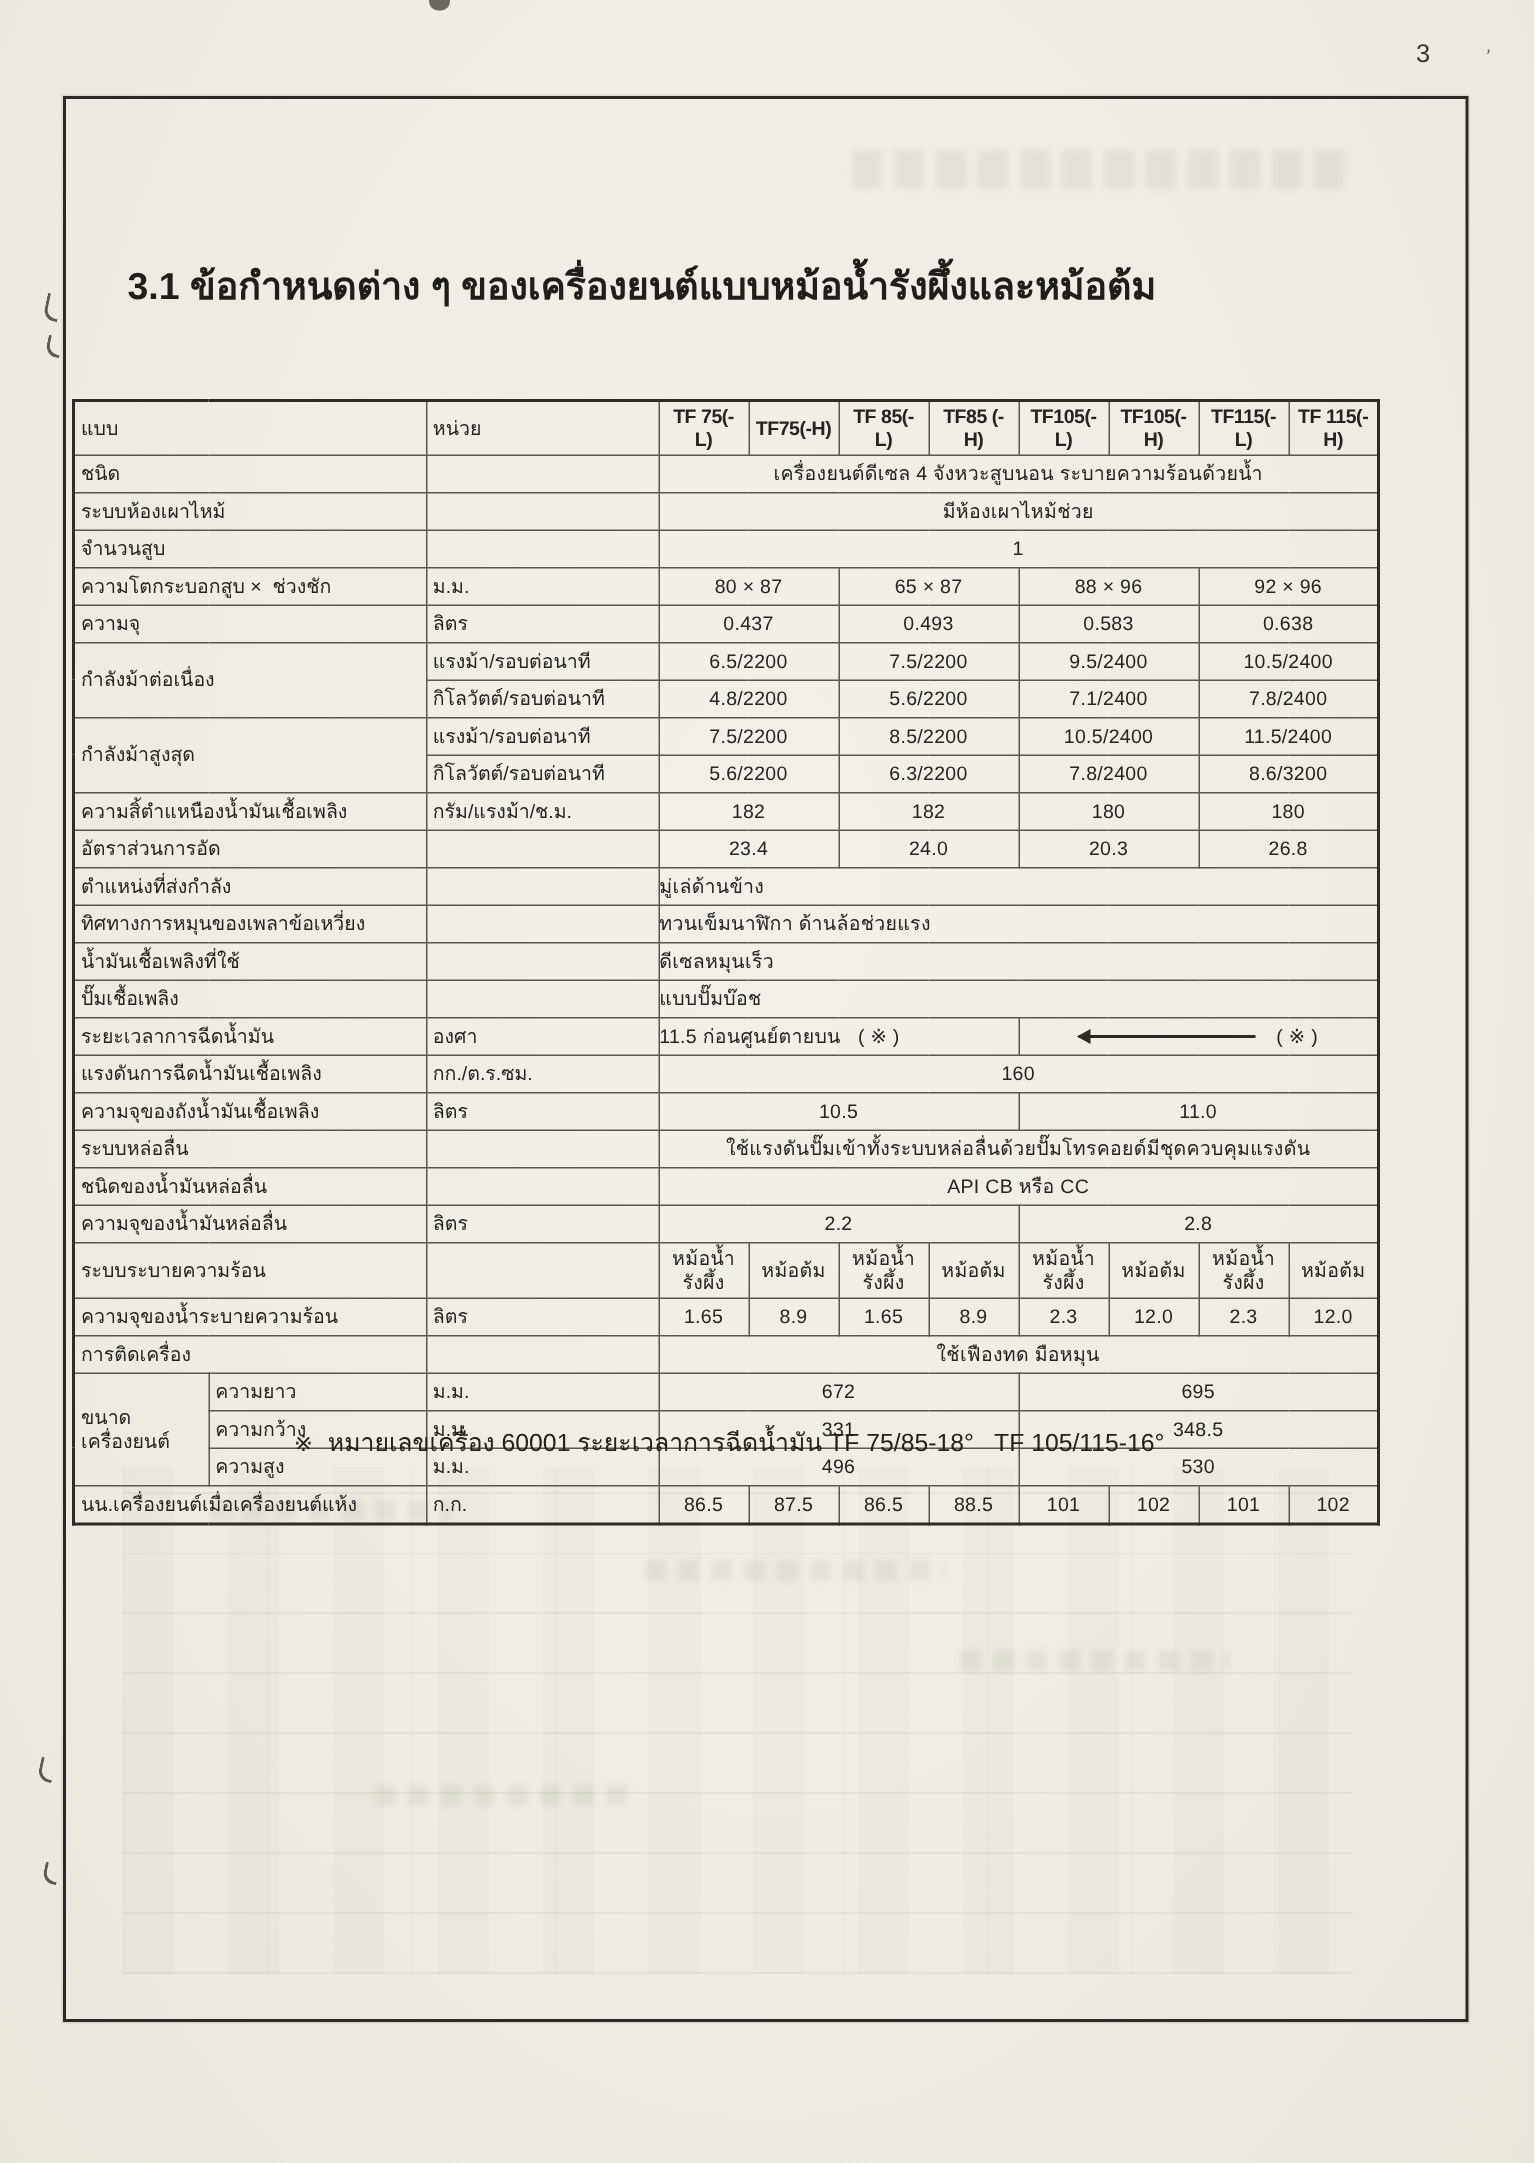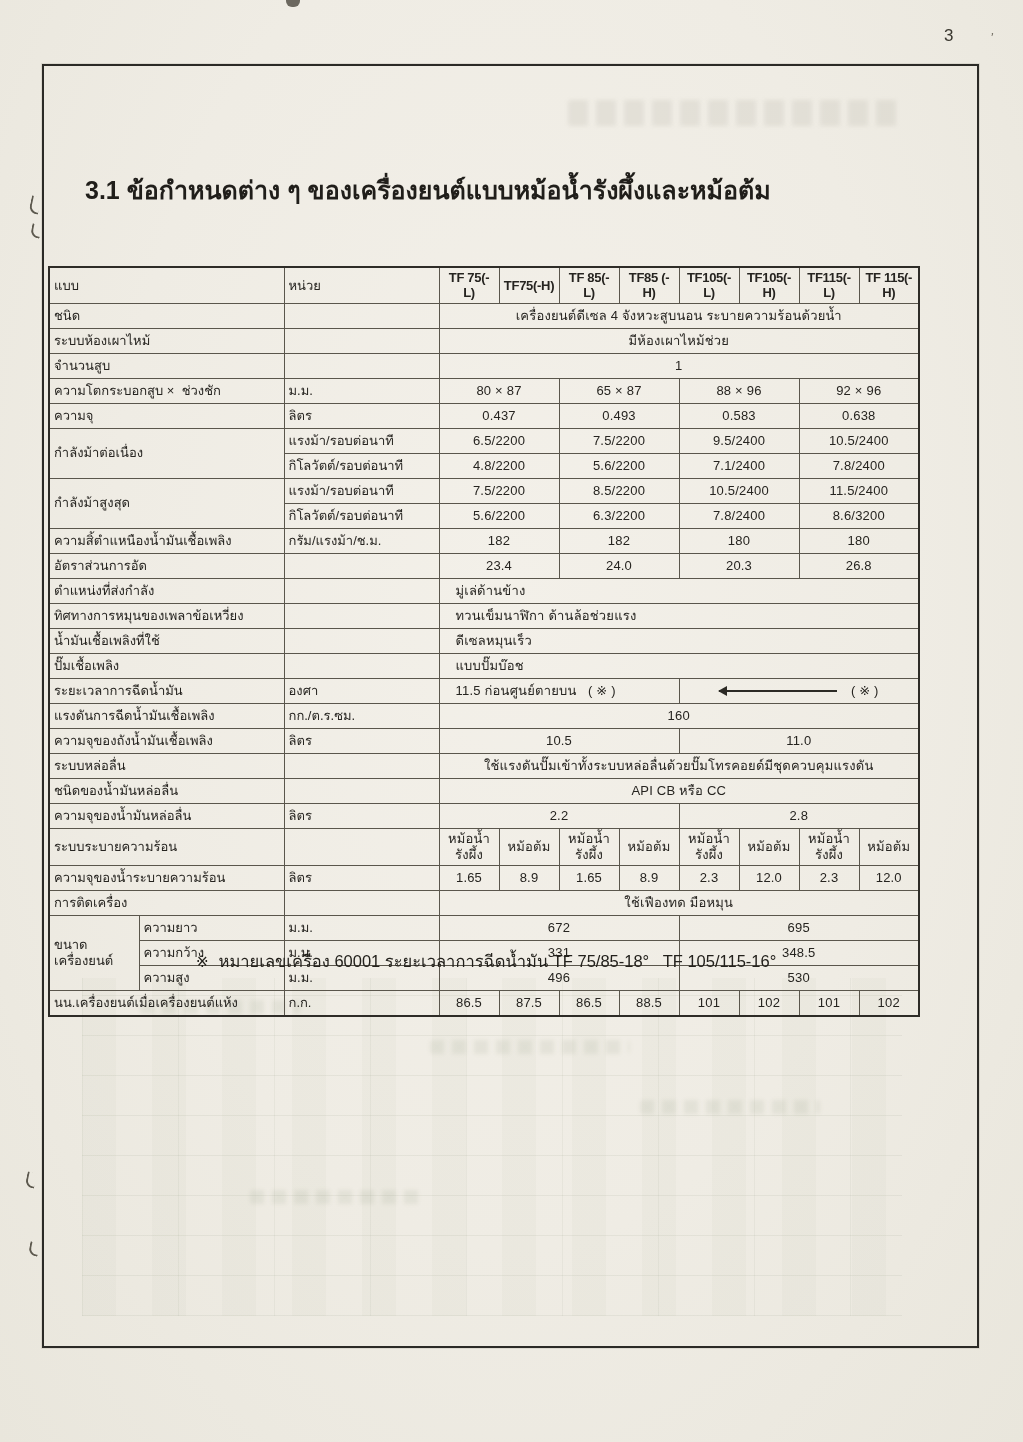--- a/index.html
+++ b/index.html
@@ -75,21 +75,21 @@
     color:#262420;
     white-space:pre-wrap;
     overflow:hidden;
   }
   tr.hdr td{height:24px;}
   tr.tall td{height:32px;}
   td.lbl{text-align:left;padding-left:8px;}
   td.sub-lbl{text-align:left;padding-left:10px;}
   td.unit{text-align:left;font-size:12.5px;}
   td.val{text-align:center;font-size:12.5px;letter-spacing:.2px;}
-  td.val.left{text-align:left;padding-left:16px;}
+  td.val.left{text-align:left;padding-left:0;}
   td.model{text-align:center;font-size:12.5px;font-weight:600;letter-spacing:-.3px;padding:2px 1px;}
   td.small-cell{font-size:10px;line-height:1.1;text-align:center;padding:1px;}
   .arrow-wrap{display:flex;align-items:center;justify-content:center;gap:14px;}
   .h-arrow{position:relative;width:118px;height:2px;background:#2c2a25;}
   .h-arrow::before{
     content:"";position:absolute;left:-1px;top:-4px;
     border-top:5px solid transparent;border-bottom:5px solid transparent;
     border-right:9px solid #2c2a25;
   }
   .footnote{

